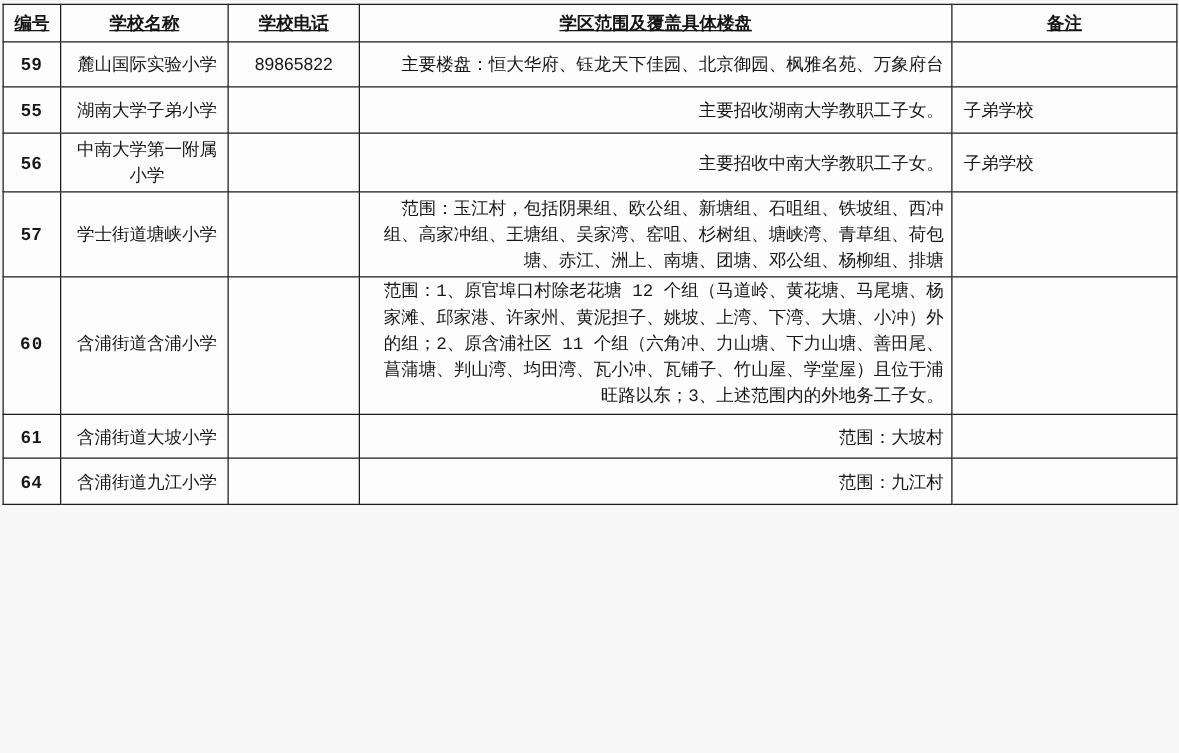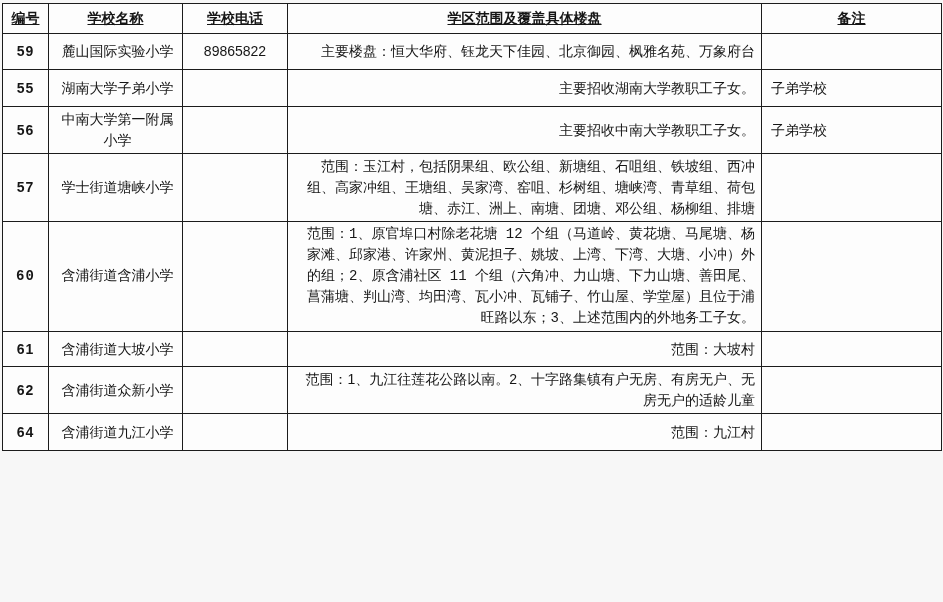--- a/index.html
+++ b/index.html
@@ -115,27 +115,20 @@
         <td class="c-range">范围：1、原官埠口村除老花塘 12 个组（马道岭、黄花塘、马尾塘、杨家滩、邱家港、许家州、黄泥担子、姚坡、上湾、下湾、大塘、小冲）外的组；2、原含浦社区 11 个组（六角冲、力山塘、下力山塘、善田尾、菖蒲塘、判山湾、均田湾、瓦小冲、瓦铺子、竹山屋、学堂屋）且位于浦旺路以东；3、上述范围内的外地务工子女。</td>
         <td class="c-note"></td>
       </tr>
       <tr class="r8">
         <td class="c-id">61</td>
         <td class="c-name">含浦街道大坡小学</td>
         <td class="c-phone"></td>
         <td class="c-range">范围：大坡村</td>
         <td class="c-note"></td>
       </tr>
-      <tr class="r9">
-        <td class="c-id">62</td>
-        <td class="c-name">含浦街道众新小学</td>
-        <td class="c-phone"></td>
-        <td class="c-range">范围：1、九江往莲花公路以南。2、十字路集镇有户无房、有房无户、无房无户的适龄儿童</td>
-        <td class="c-note"></td>
-      </tr>
       <tr class="r11">
         <td class="c-id">64</td>
         <td class="c-name">含浦街道九江小学</td>
         <td class="c-phone"></td>
         <td class="c-range">范围：九江村</td>
         <td class="c-note"></td>
       </tr>
     </tbody>
   </table>
 </div>

